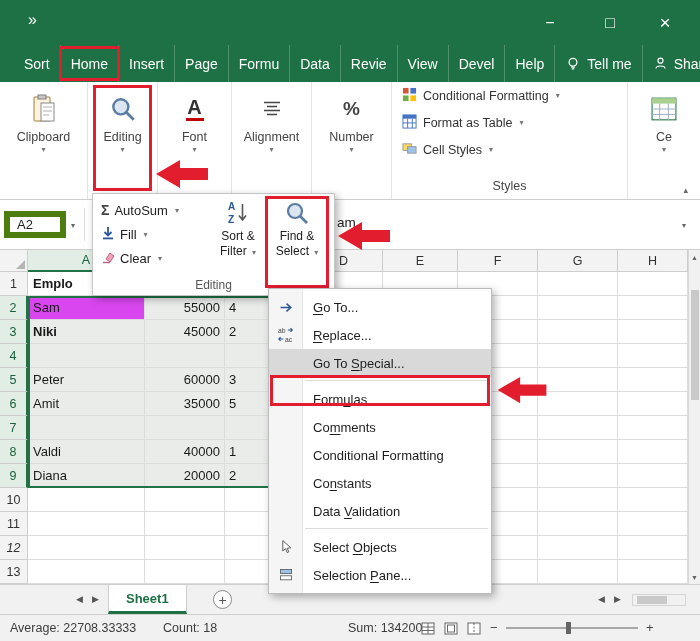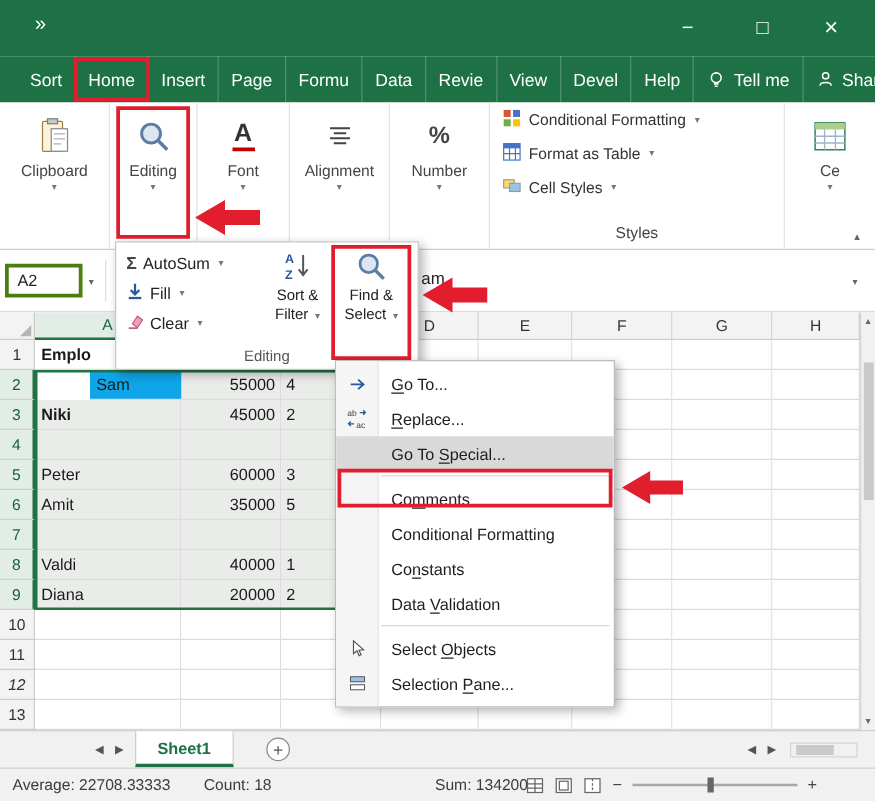--- a/index.html
+++ b/index.html
@@ -30,36 +30,36 @@
   .pct{font-size:19px;color:#444;font-weight:bold;}
   .styles-body{align-items:flex-start;padding-left:10px;}
   .styles-row{display:flex;align-items:center;gap:6px;font-size:12.5px;color:#333;height:26px;margin-top:1px;}
   .styles-row .gchev{margin:0 0 0 1px;}
   .styles-caption{position:absolute;bottom:6px;left:0;right:0;text-align:center;font-size:12.5px;color:#444;}
   .collapse-chev{position:absolute;right:12px;bottom:4px;font-size:9px;color:#666;}
   .editing-inner-box{position:absolute;left:5px;right:5px;top:3px;bottom:8px;border:3px solid #e11d2e;pointer-events:none;}
 
   
   .formula-row{position:absolute;left:0;top:200px;width:700px;height:50px;background:#fff;border-bottom:1px solid #cfcfcf;box-sizing:border-box;}
-  .namebox{position:absolute;left:4px;top:11px;width:62px;height:27px;border:3px solid #4d7c0f;font-size:13px;color:#222;display:flex;align-items:center;padding-left:7px;box-sizing:border-box;background:#fff;}
+  .namebox{position:absolute;left:4px;top:11px;width:62px;height:27px;border:6px solid #4d7c0f;font-size:13px;color:#222;display:flex;align-items:center;padding-left:7px;box-sizing:border-box;background:#fff;}
   .nb-chev{position:absolute;left:71px;top:21px;font-size:8px;color:#666;}
   .fx-sep{position:absolute;left:84px;top:8px;bottom:8px;width:1px;background:#e0e0e0;}
   .formula-text{position:absolute;left:337px;top:15px;font-size:13.5px;color:#222;}
   .fb-chev{position:absolute;left:682px;top:21px;font-size:8px;color:#666;}
 
   
   .grid{position:absolute;left:0;top:250px;width:700px;height:334px;background:#fff;z-index:1;}
   .gcell{position:absolute;box-sizing:border-box;font-size:13px;color:#1a1a1a;display:flex;align-items:center;overflow:hidden;}
   .ghead{background:#f3f3f3;border-right:1px solid #cdcdcd;border-bottom:1px solid #cdcdcd;color:#333;font-size:12.5px;justify-content:center;}
   .ghead.sel{background:#e2ede6;color:#17633a;}
   .colhead.sel{border-bottom:2px solid #217346;}
   .rowhead.sel{border-right:2px solid #217346;}
   .dcell{background:#fff;border-right:1px solid #dcdcdc;border-bottom:1px solid #dcdcdc;}
   .dcell.selfill{background:#e9ece9;}
-  .dcell.active{background:#0ea5e9;margin-left:44px;}
+  .dcell.active{background:#d946ef;}
   .al{padding-left:5px;}
   .ar{justify-content:flex-end;padding-right:4px;}
   .ac3{padding-left:4px;}
   .bold{font-weight:bold;}
   .grid-corner{position:absolute;left:0;top:0;width:28px;height:22px;background:#f3f3f3;border-right:1px solid #cdcdcd;border-bottom:1px solid #cdcdcd;box-sizing:border-box;}
   .grid-corner::after{content:"";position:absolute;right:2px;bottom:2px;border-left:9px solid transparent;border-bottom:9px solid #b5b5b5;}
   .sel-border{position:absolute;left:28px;top:296px;width:277px;height:192px;border:2px solid #217346;box-sizing:border-box;z-index:5;pointer-events:none;}
   .vscroll{position:absolute;left:688px;top:0;width:12px;height:334px;background:#f1f1f1;border-left:1px solid #d8d8d8;box-sizing:border-box;}
   .vs-arrow{position:absolute;left:0;width:11px;height:14px;font-size:7px;color:#666;display:flex;align-items:center;justify-content:center;}
   .vs-thumb{position:absolute;left:2px;top:40px;width:8px;height:110px;background:#c9c9c9;}
@@ -530,20 +530,23 @@
     <span><span></span><u>R</u><span>eplace...</span></span>
   </div>
 
   <div class="menu-item hl">
     <span><span>Go To </span><u>S</u><span>pecial...</span></span>
   </div>
 
   <div class="menu-sep"></div>
 
   <div class="menu-item">
+    <span><span>Form</span><u>u</u><span>las</span></span>
+  </div>
+  <div class="menu-item">
     <span><span>Co</span><u>m</u><span>ments</span></span>
   </div>
   <div class="menu-item">
     <span><span>Conditional Formatting</span><u></u><span></span></span>
   </div>
   <div class="menu-item">
     <span><span>Co</span><u>n</u><span>stants</span></span>
   </div>
   <div class="menu-item">
     <span><span>Data </span><u>V</u><span>alidation</span></span>

